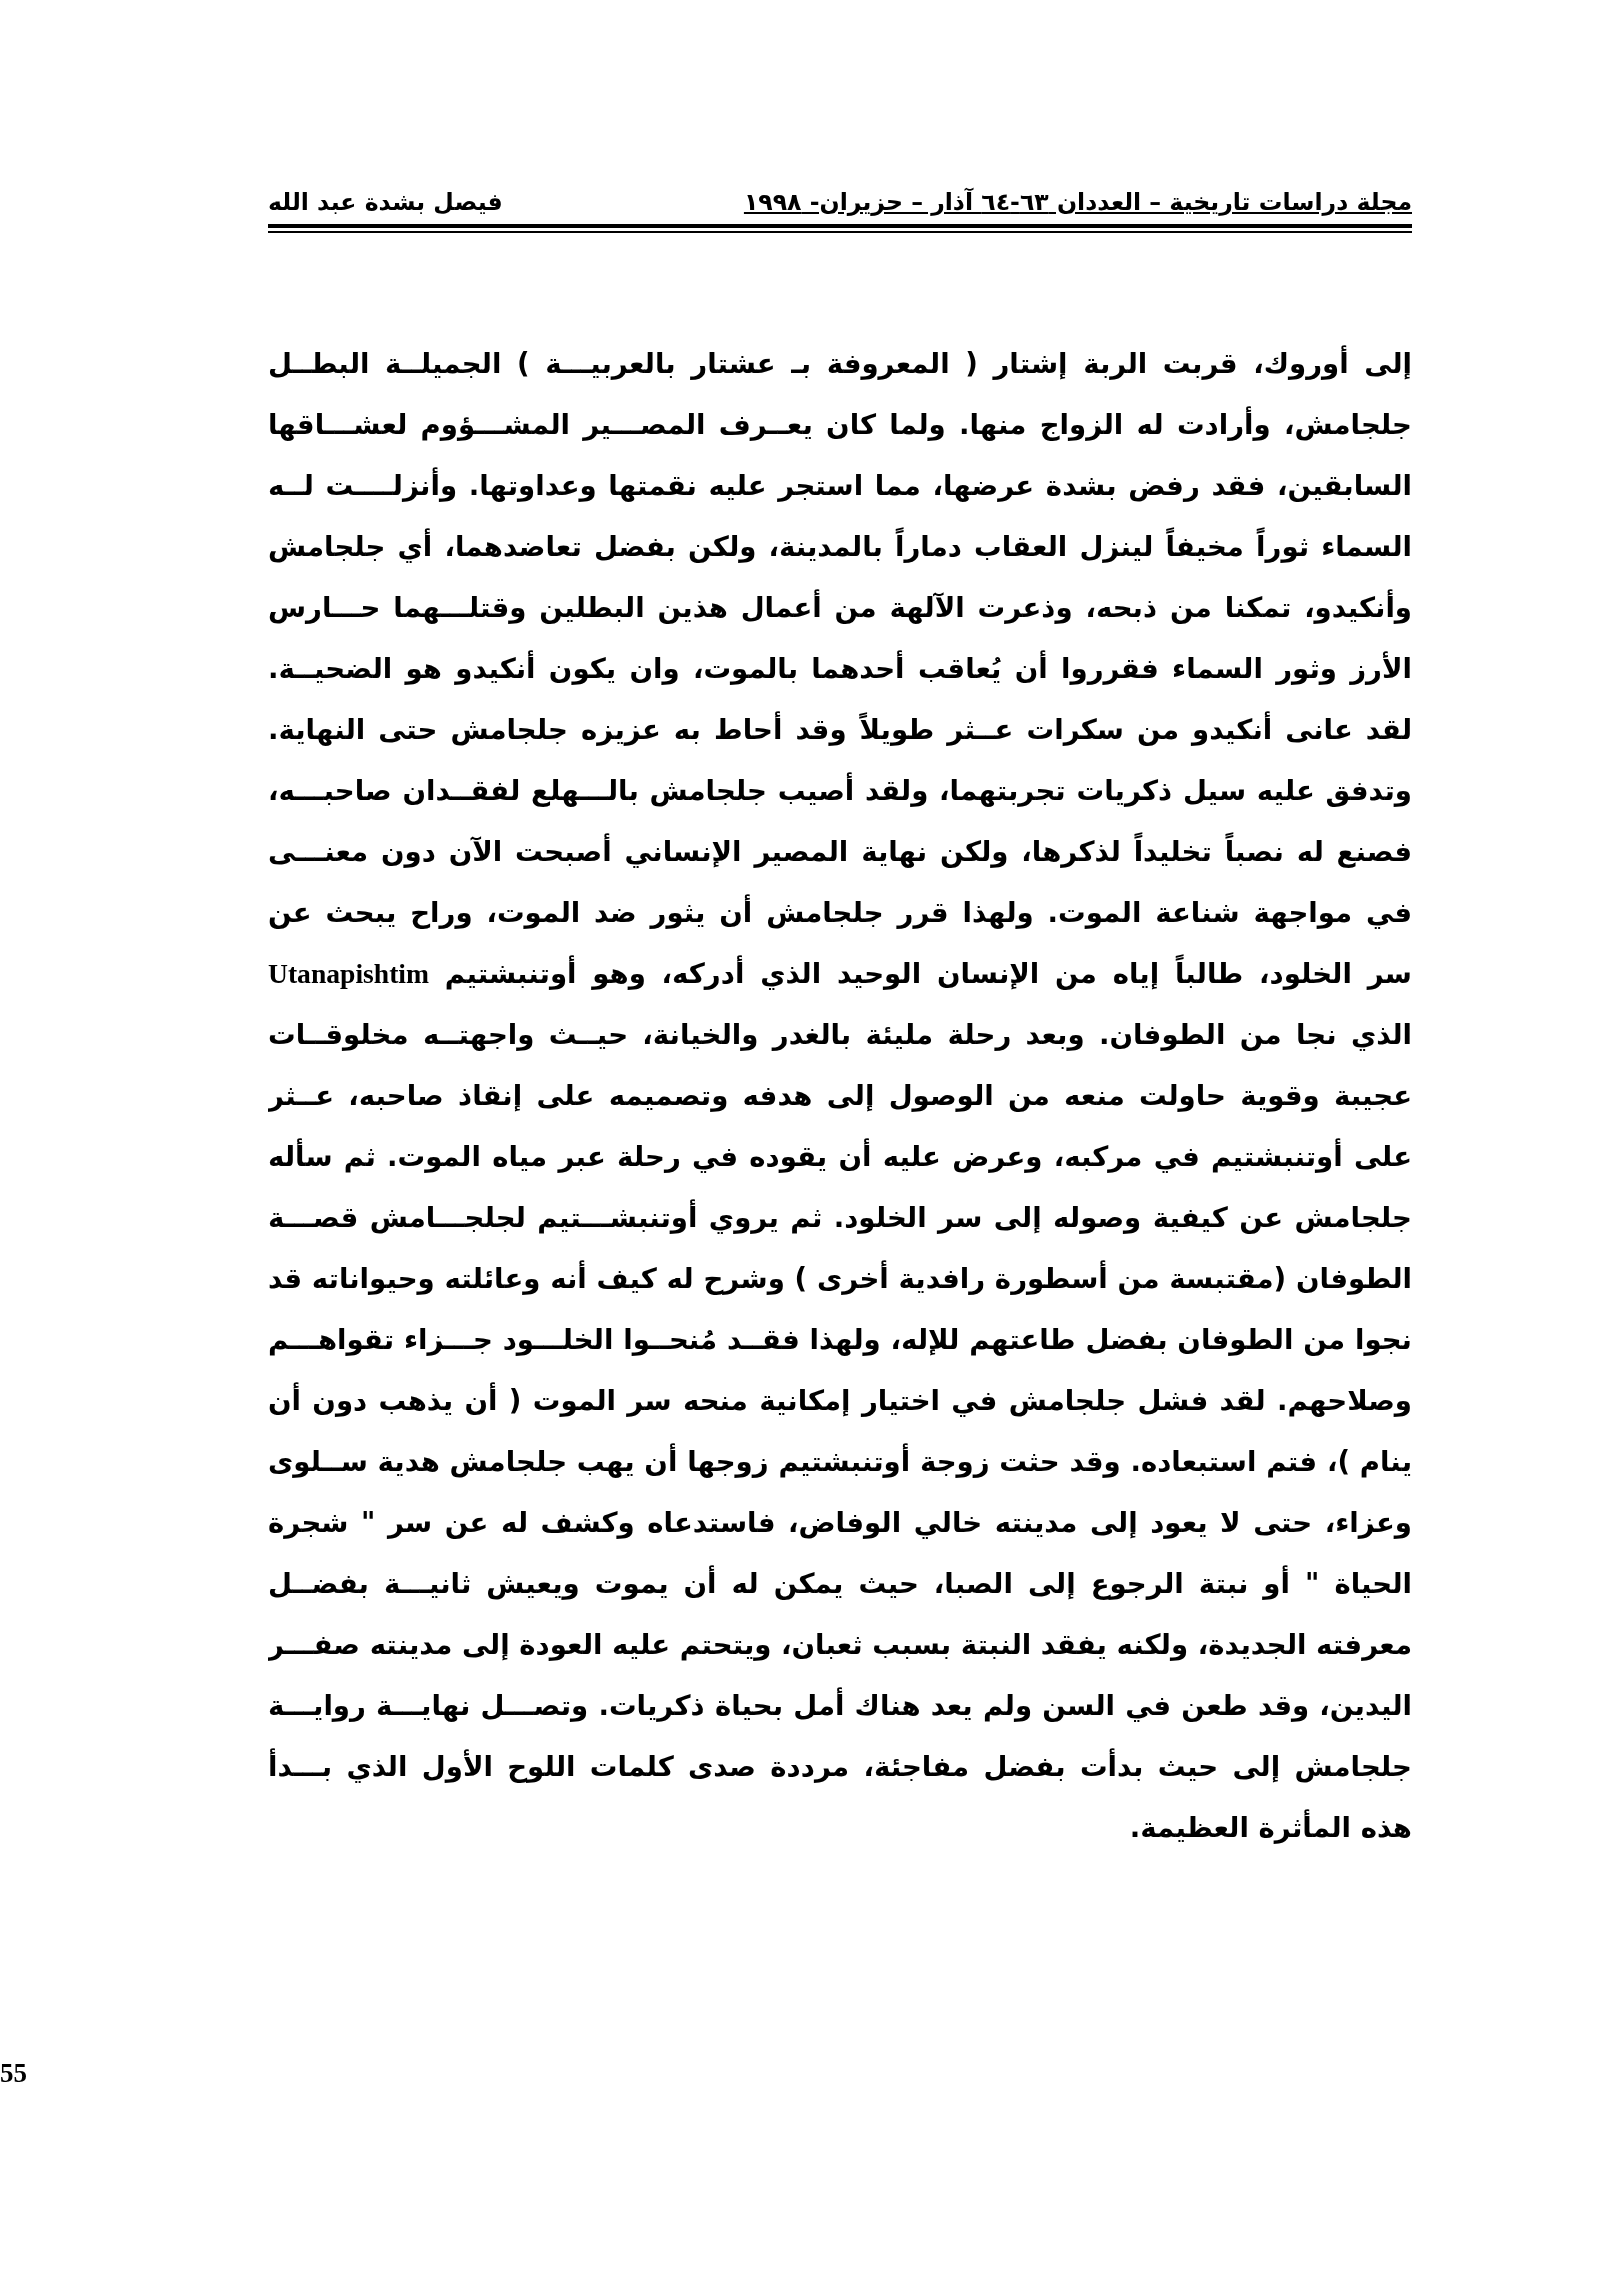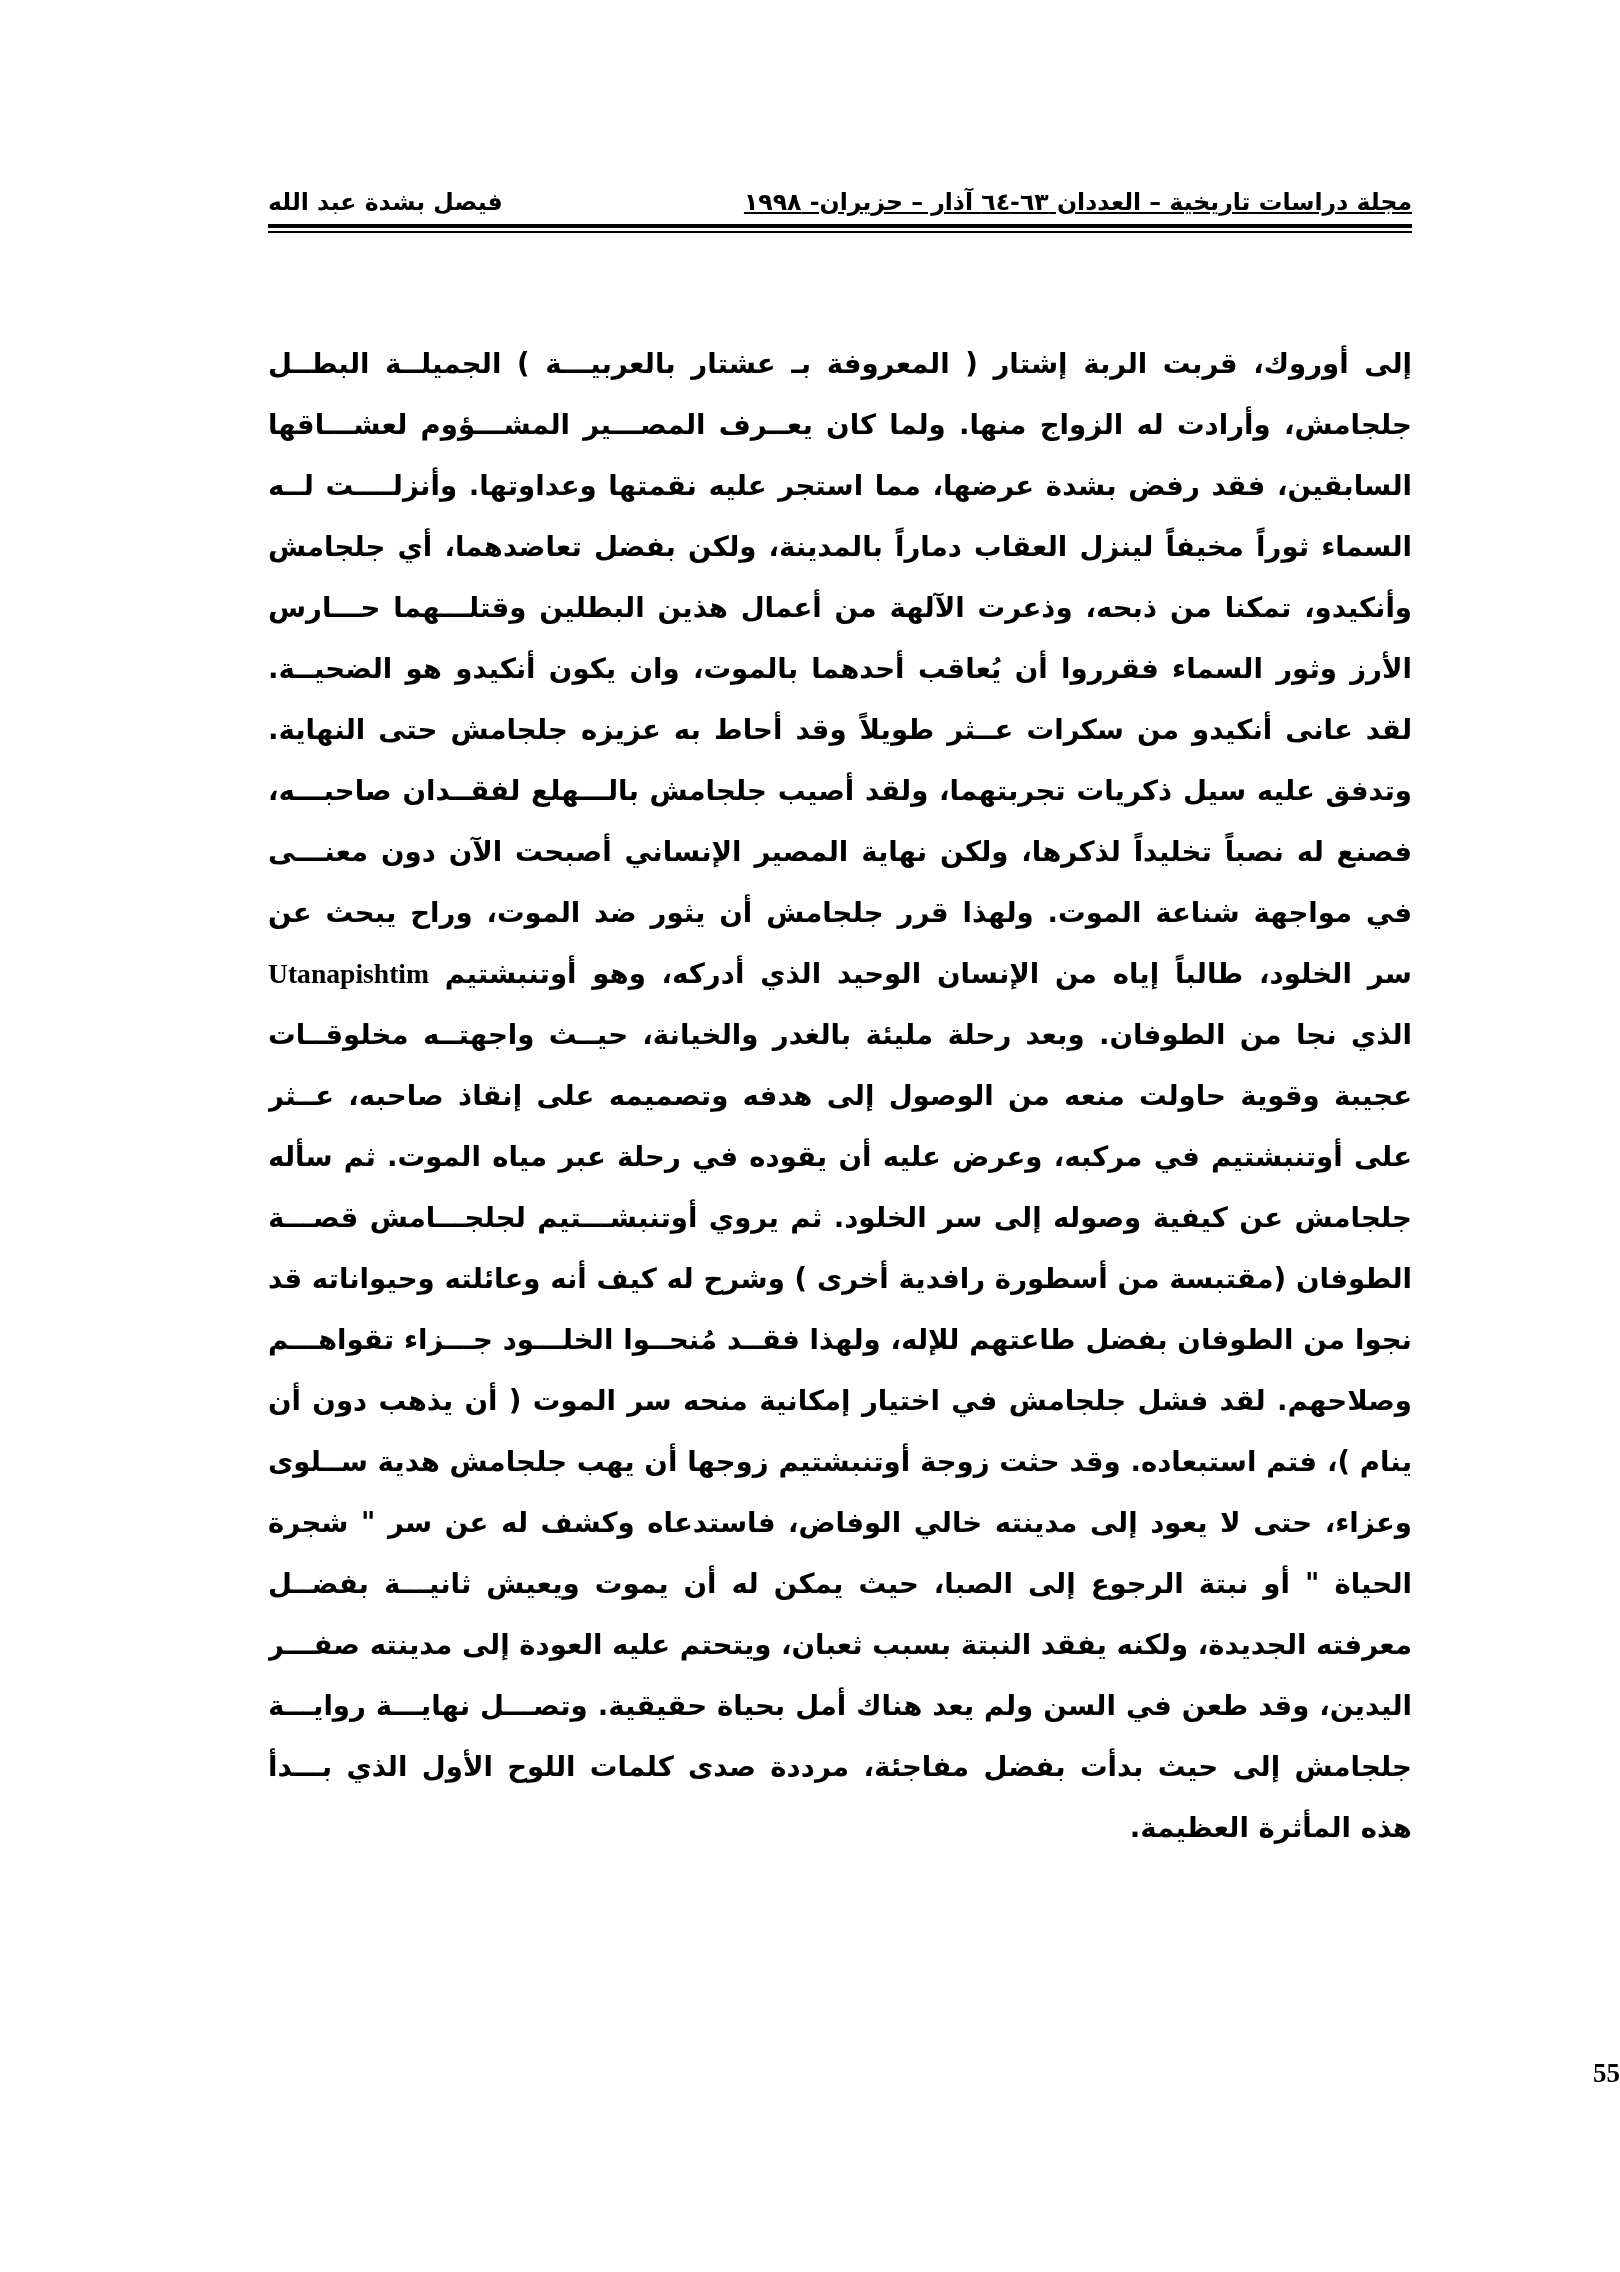--- a/index.html
+++ b/index.html
@@ -7,21 +7,21 @@
   .page { position: absolute; left: 0; top: 0; width: 1620px; height: 2273px; background: #fff; }
   .header { position: absolute; left: 268px; top: 183px; width: 1144px; height: 41px; direction: rtl; }
   .header .journal { position: absolute; right: 0; top: 4.7px; font-size: 23.6px; font-weight: bold; white-space: nowrap; text-decoration: underline; }
   .header .author { position: absolute; left: 0; top: 4.7px; font-size: 23.6px; font-weight: bold; white-space: nowrap; }
   .rule-thick { position: absolute; left: 268px; top: 224px; width: 1144px; height: 3.9px; background: #000; }
   .rule-thin { position: absolute; left: 268px; top: 231px; width: 1144px; height: 2.4px; background: #000; }
   .body { position: absolute; left: 268px; top: 333px; width: 1144px; direction: rtl; }
   .line { height: 61px; line-height: 61px; font-size: 27.6px; font-weight: bold; white-space: nowrap; text-align: justify; text-align-last: justify; overflow: hidden; }
   .line.last { text-align-last: right; }
   .latin { font-family: "Liberation Serif", serif; font-weight: bold; }
-  .page-number { position: absolute; left: 0; width: 1620px; top: 2058px; text-align: right; font-family: "Liberation Serif", serif; font-weight: bold; font-size: 27px; }
+  .page-number { position: absolute; left: 0; width: 1620px; top: 2058px; text-align: left; font-family: "Liberation Serif", serif; font-weight: bold; font-size: 27px; }
 </style>
 </head>
 <body>
 
 <div class="page">
   <div class="header">
     <span class="journal">مجلة دراسات تاريخية – العددان ٦٣-٦٤ آذار – حزيران- ١٩٩٨</span>
     <span class="author">فيصل بشدة عبد الله</span>
   </div>
   <div class="rule-thick"></div>
@@ -43,20 +43,20 @@
     <div class="line">عجيبة وقوية حاولت منعه من الوصول إلى هدفه وتصميمه على إنقاذ صاحبه، عــثر</div>
     <div class="line">على أوتنبشتيم في مركبه، وعرض عليه أن يقوده في رحلة عبر مياه الموت. ثم سأله</div>
     <div class="line">جلجامش عن كيفية وصوله إلى سر الخلود. ثم يروي أوتنبشـــتيم لجلجـــامش قصـــة</div>
     <div class="line">الطوفان (مقتبسة من أسطورة رافدية أخرى ) وشرح له كيف أنه وعائلته وحيواناته قد</div>
     <div class="line">نجوا من الطوفان بفضل طاعتهم للإله، ولهذا فقــد مُنحــوا الخلـــود جـــزاء تقواهـــم</div>
     <div class="line">وصلاحهم. لقد فشل جلجامش في اختيار إمكانية منحه سر الموت ( أن يذهب دون أن</div>
     <div class="line">ينام )، فتم استبعاده. وقد حثت زوجة أوتنبشتيم زوجها أن يهب جلجامش هدية ســلوى</div>
     <div class="line">وعزاء، حتى لا يعود إلى مدينته خالي الوفاض، فاستدعاه وكشف له عن سر " شجرة</div>
     <div class="line">الحياة " أو نبتة الرجوع إلى الصبا، حيث يمكن له أن يموت ويعيش ثانيـــة بفضــل</div>
     <div class="line">معرفته الجديدة، ولكنه يفقد النبتة بسبب ثعبان، ويتحتم عليه العودة إلى مدينته صفـــر</div>
-    <div class="line">اليدين، وقد طعن في السن ولم يعد هناك أمل بحياة حقيقية. وتصـــل نهايـــة روايـــة</div>
+    <div class="line">اليدين، وقد طعن في السن ولم يعد هناك أمل بحياة ذكريات. وتصـــل نهايـــة روايـــة</div>
     <div class="line">جلجامش إلى حيث بدأت بفضل مفاجئة، مرددة صدى كلمات اللوح الأول الذي بـــدأ</div>
     <div class="line last">هذه المأثرة العظيمة.</div>
   </div>
 
   <div class="page-number">55</div>
 </div>
 
 
 </body></html>

